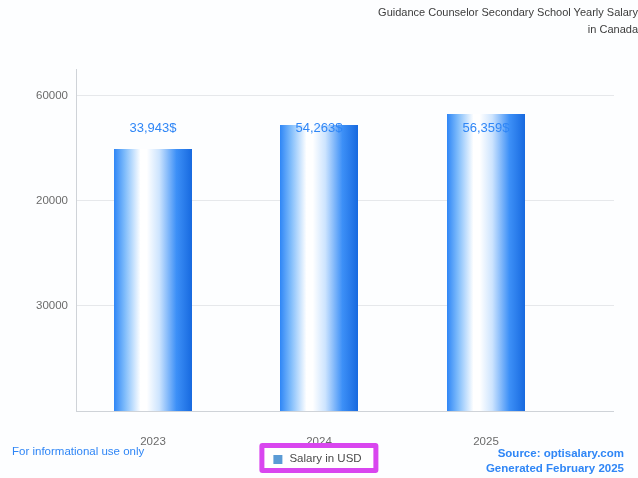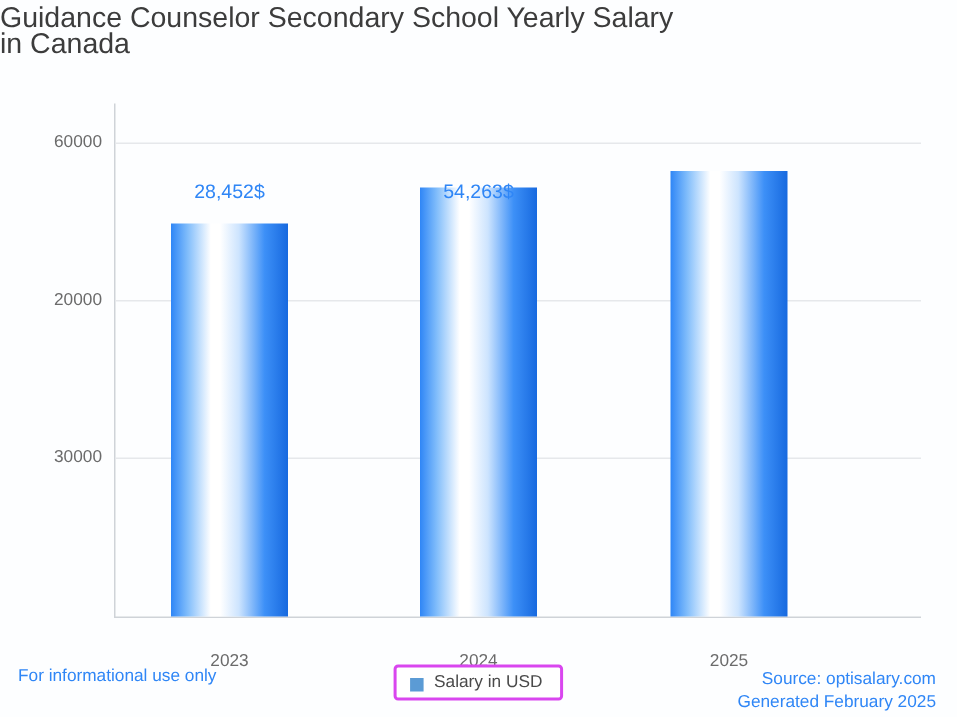--- a/index.html
+++ b/index.html
@@ -18,22 +18,22 @@
     width: 638px;
     height: 478px;
     background: #fdfeff;
   }
   
   .chart-title {
     position: absolute;
     top: 4px;
     left: 0;
     width: 638px;
-    text-align: left;
-    font-size: 19px;
+    text-align: right;
+    font-size: 11px;
     color: #3c3c3c;
     line-height: 17px;
   }
   .chart-title .line2 { display: block; }
 
   
   .plot {
     position: absolute;
     left: 76px;
     top: 69px;
@@ -112,21 +112,21 @@
     color: #6b6b6b;
     margin-top: 18px;
   }
 
   
   .legend {
     position: absolute;
     left: 50%;
     transform: translateX(-50%);
     top: 443px;
-    border: 2px solid #d946ef;
+    border: 5px solid #d946ef;
     border-radius: 3px;
     background: #ffffff;
     padding: 4px 12px 4px 9px;
     display: flex;
     align-items: flex-end;
     gap: 7px;
   }
   .legend-swatch {
     width: 9px;
     height: 9px;
@@ -148,21 +148,21 @@
   }
   .footer-right {
     position: absolute;
     right: 14px;
     top: 446px;
     text-align: right;
     font-size: 11.5px;
     color: #2f86f6;
     line-height: 15px;
   }
-  .footer-right span { display: block; }
+  .footer-right span { display: block; font-weight: bold; }
 </style>
 </head>
 <body>
 
 <div class="chart-root">
 
   <div class="chart-title">
     <span>Guidance Counselor Secondary School Yearly Salary</span>
     <span class="line2">in Canada</span>
   </div>
@@ -177,32 +177,33 @@
   <div class="ylabels">
     <div class="ylabel" style="top: 26px;">60000</div>
     <div class="ylabel" style="top: 131px;">20000</div>
     <div class="ylabel" style="top: 236px;">30000</div>
   </div>
 
   <div class="bars">
 
     <div class="bar-group" style="left: 37px; width: 78px;">
       <div class="bar" style="height: 262px;"></div>
-      <div class="bar-value" style="bottom: 276px;">28,452$</div>
+      <div class="bar-value" style="bottom: 276px;">33,943$</div>
       <div class="xlabel">2023</div>
     </div>
 
     <div class="bar-group" style="left: 203px; width: 78px;">
       <div class="bar" style="height: 286px;"></div>
       <div class="bar-value" style="bottom: 276px;">54,263$</div>
       <div class="xlabel">2024</div>
     </div>
 
     <div class="bar-group" style="left: 370px; width: 78px;">
       <div class="bar" style="height: 297px;"></div>
+      <div class="bar-value" style="bottom: 276px;">56,359$</div>
       <div class="xlabel">2025</div>
     </div>
 
   </div>
 
   <div class="legend">
     <span class="legend-swatch"></span>
     <span class="legend-label">Salary in USD</span>
   </div>
 

